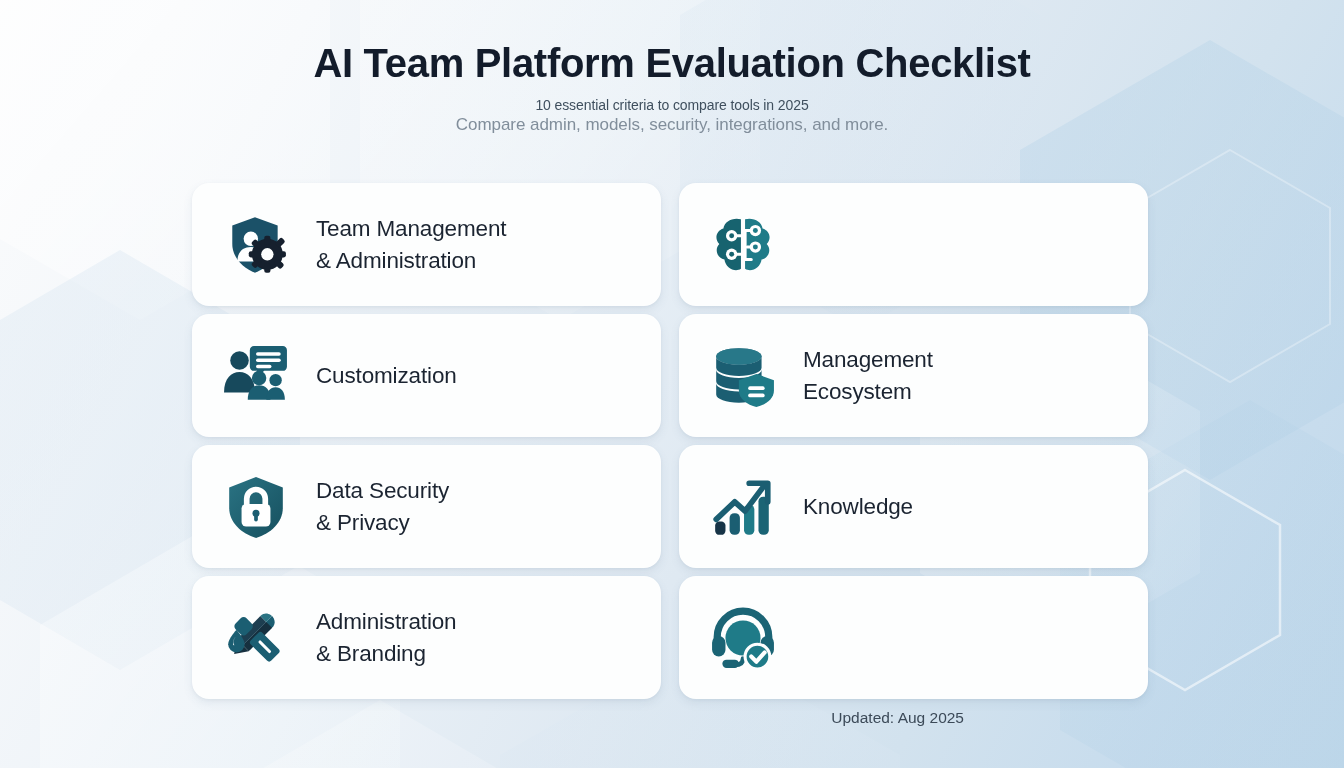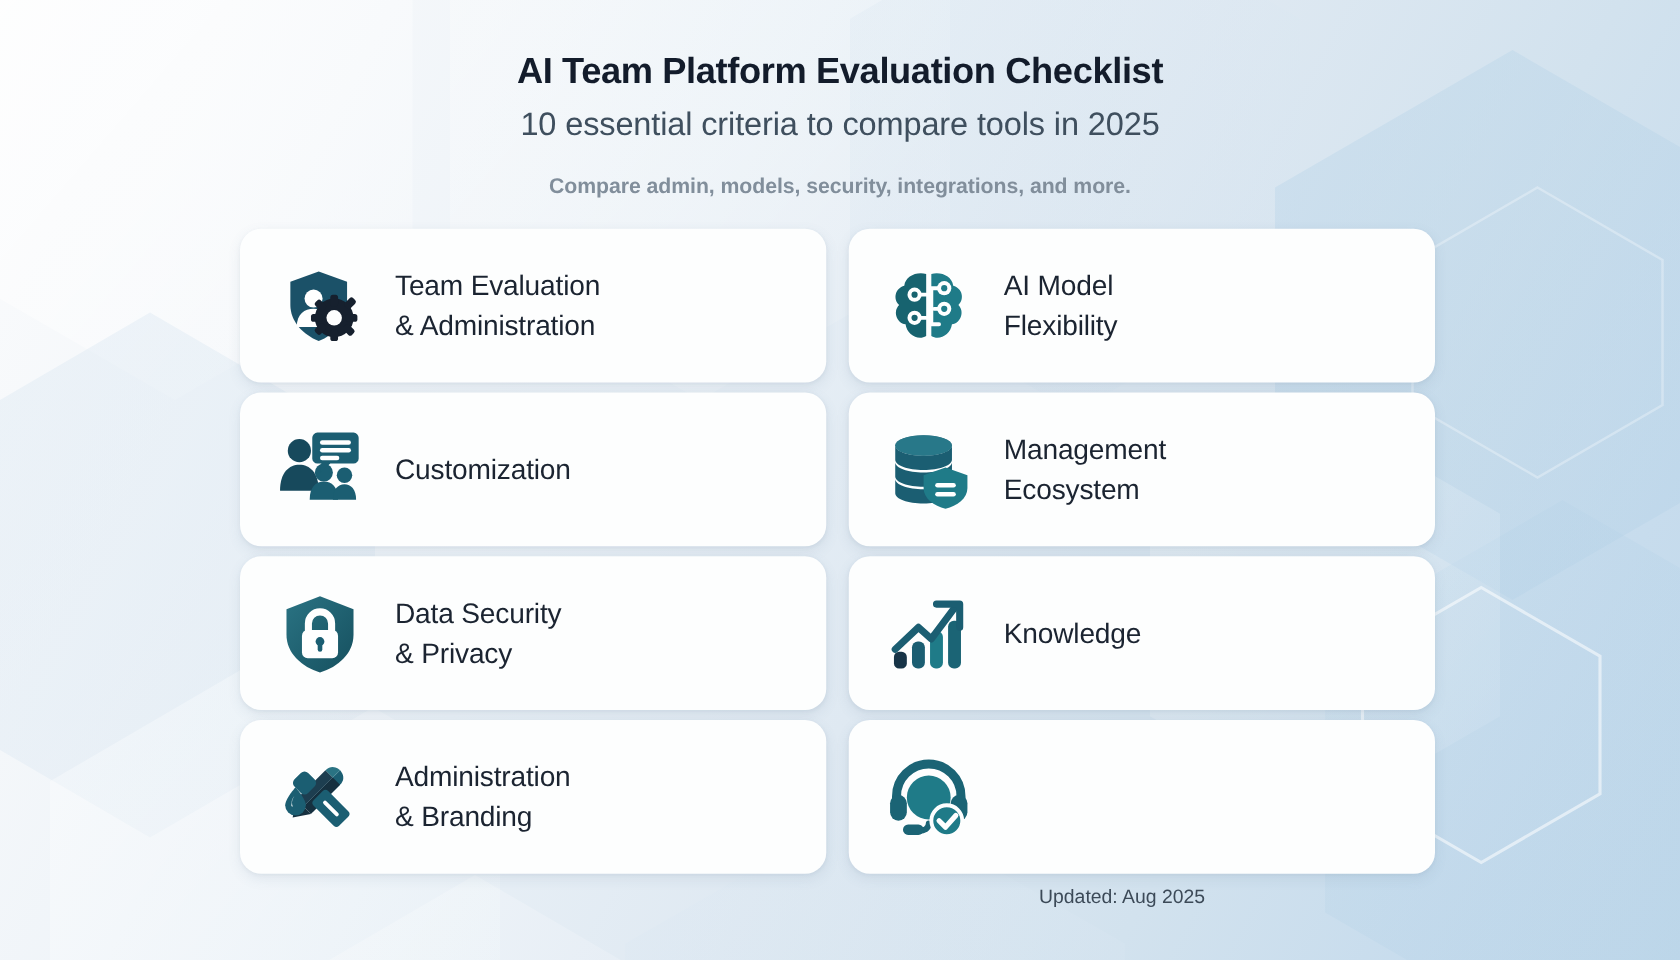--- a/index.html
+++ b/index.html
@@ -35,39 +35,39 @@
   .header {
     position:absolute;
     top:0; left:0;
     width:1344px;
     padding-top:40px;
     text-align:center;
     z-index:5;
   }
 
   .title {
-    font-size:29px;
+    font-size:40px;
     font-weight:bold;
     color:#131c2b;
     letter-spacing:-0.3px;
     line-height:1.18;
   }
 
   .subtitle {
     margin-top:10px;
-    font-size:26px;
+    font-size:14px;
     font-weight:400;
     color:#3f4f5e;
     letter-spacing:-0.1px;
   }
 
   .tagline {
-    margin-top:24px;
+    margin-top:2px;
     font-size:17px;
-    font-weight:700;
+    font-weight:400;
     color:#818e9b;
     letter-spacing:-0.05px;
   }
 
   
   .grid {
     position:absolute;
     top:183px;
     left:192px;
     width:956px;
@@ -184,21 +184,21 @@
           <rect x="52" y="38" width="9" height="6" rx="2"></rect>
           <rect x="29" y="27" width="6" height="9" rx="2" transform="rotate(-45 32 31)"></rect>
           <rect x="51" y="46" width="6" height="9" rx="2" transform="rotate(-45 54 50)"></rect>
           <rect x="51" y="27" width="9" height="6" rx="2" transform="rotate(-45 55 30)"></rect>
           <rect x="28" y="47" width="9" height="6" rx="2" transform="rotate(-45 32 50)"></rect>
         </g>
         <circle cx="43" cy="41" r="6" fill="#fdfefe"></circle>
       </svg>
     </span>
     <span class="card-label">
-      <span class="l1">Team Evaluation</span>
+      <span class="l1">Team Management</span>
       <span class="l2">&amp; Administration</span>
     </span>
   </div>
 
   <div class="card">
     <span class="card-icon">
       <svg viewBox="0 0 64 64">
         <path d="M30 7 C22 5 14 9 13 16 C6 18 4 26 9 31 C4 36 7 45 14 46 C15 54 24 59 30 55 Z" fill="#17636f"></path>
         <path d="M34 7 C42 5 50 9 51 16 C58 18 60 26 55 31 C60 36 57 45 50 46 C49 54 40 59 34 55 Z" fill="#1f7b88"></path>
         <g stroke="#ffffff" stroke-width="3" fill="none" stroke-linecap="round">
@@ -209,24 +209,20 @@
         </g>
         <circle cx="21" cy="23" r="5.5" fill="#ffffff"></circle>
         <circle cx="21" cy="23" r="2.4" fill="#17636f"></circle>
         <circle cx="21" cy="41" r="5.5" fill="#ffffff"></circle>
         <circle cx="21" cy="41" r="2.4" fill="#17636f"></circle>
         <circle cx="44" cy="18" r="5.5" fill="#ffffff"></circle>
         <circle cx="44" cy="18" r="2.4" fill="#1f7b88"></circle>
         <circle cx="44" cy="34" r="5.5" fill="#ffffff"></circle>
         <circle cx="44" cy="34" r="2.4" fill="#1f7b88"></circle>
       </svg>
-    </span>
-    <span class="card-label">
-      <span class="l1">AI Model</span>
-      <span class="l2">Flexibility</span>
     </span>
   </div>
 
   <div class="card">
     <span class="card-icon">
       <svg viewBox="0 0 64 64">
         <circle cx="16" cy="17" r="9" fill="#17495c"></circle>
         <path d="M1 48 C1 34 8 28 16 28 C24 28 31 34 31 48 Z" fill="#17495c"></path>
         <circle cx="35" cy="34" r="7" fill="#1b5e72"></circle>
         <path d="M24 55 C24 45 29 41 35 41 C41 41 46 45 46 55 Z" fill="#1b5e72"></path>

